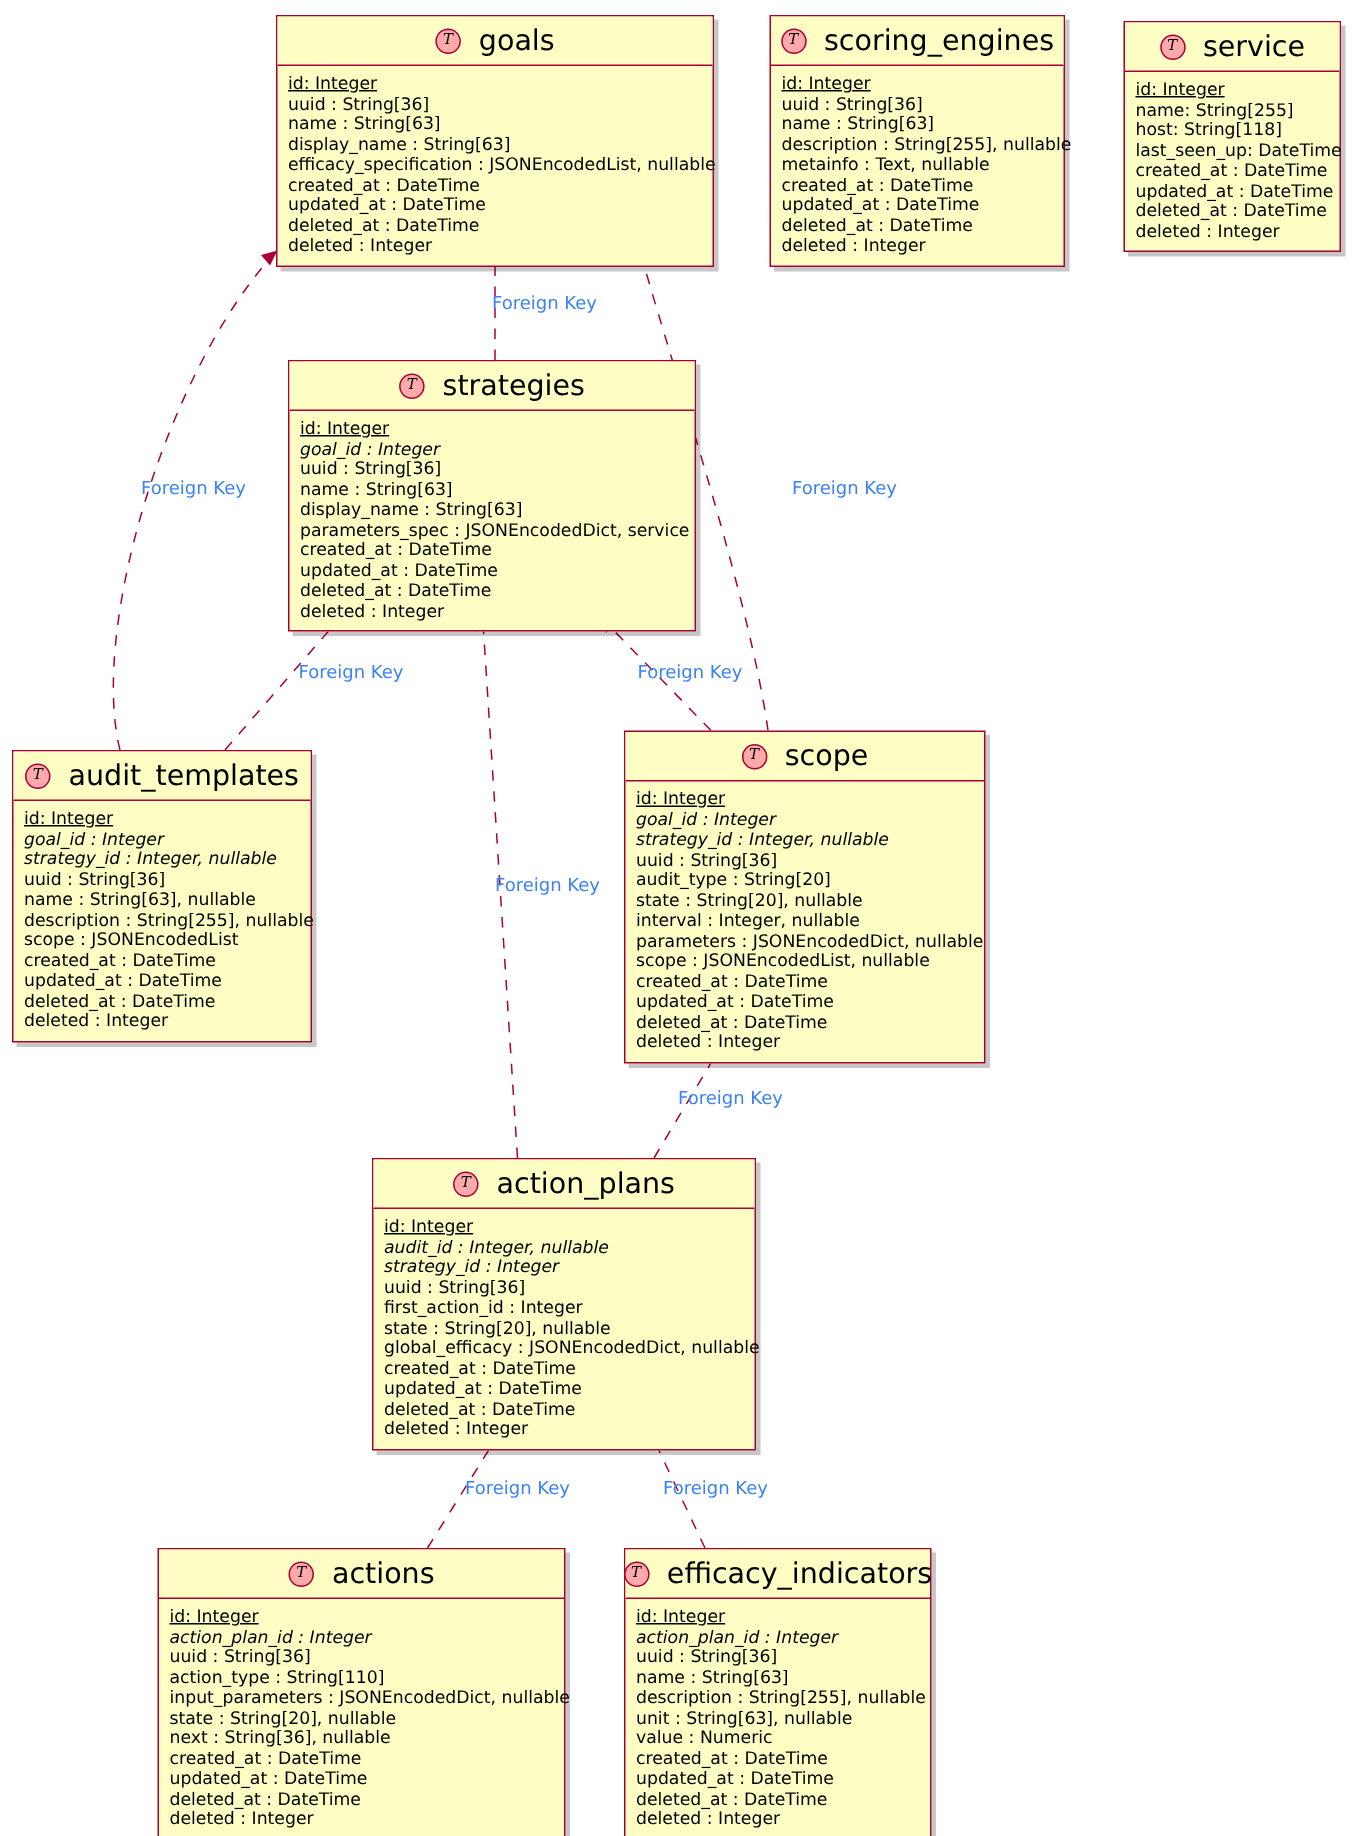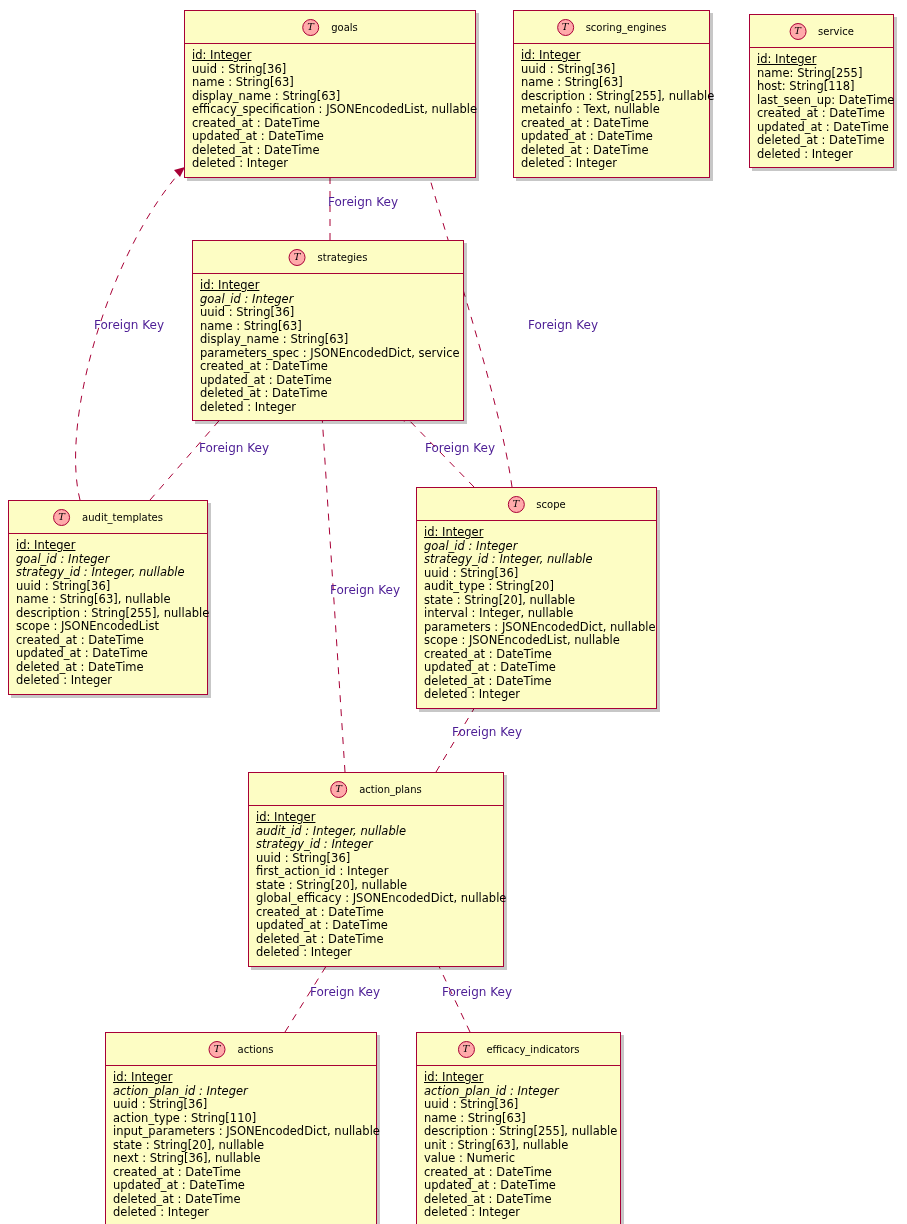--- a/index.html
+++ b/index.html
@@ -33,21 +33,21 @@
   .entity-header {
     position: relative;
     height: 32px;
     border-bottom: 1px solid #a80036;
     display: flex;
     align-items: center;
     justify-content: center;
     background: #fdfdc4;
   }
   .entity-title {
-    font-size: 10px;
+    font-size: 19px;
     color: #000000;
     padding-left: 18px;
   }
   .t-badge {
     position: absolute;
     left: 50%;
     transform: translateX(-50%);
     display: flex;
     align-items: center;
     gap: 6px;
@@ -78,21 +78,21 @@
   }
   .field.pk {
     text-decoration: underline;
   }
   .field.fk {
     font-style: italic;
   }
   .edge-label {
     position: absolute;
     font-size: 12px;
-    color: #4c1d95;
+    color: #3b82f6;
     white-space: nowrap;
   }
 </style>
 </head>
 <body>
 
 <div id="canvas">
 
   <svg class="edges" xmlns="http://www.w3.org/2000/svg">
 

